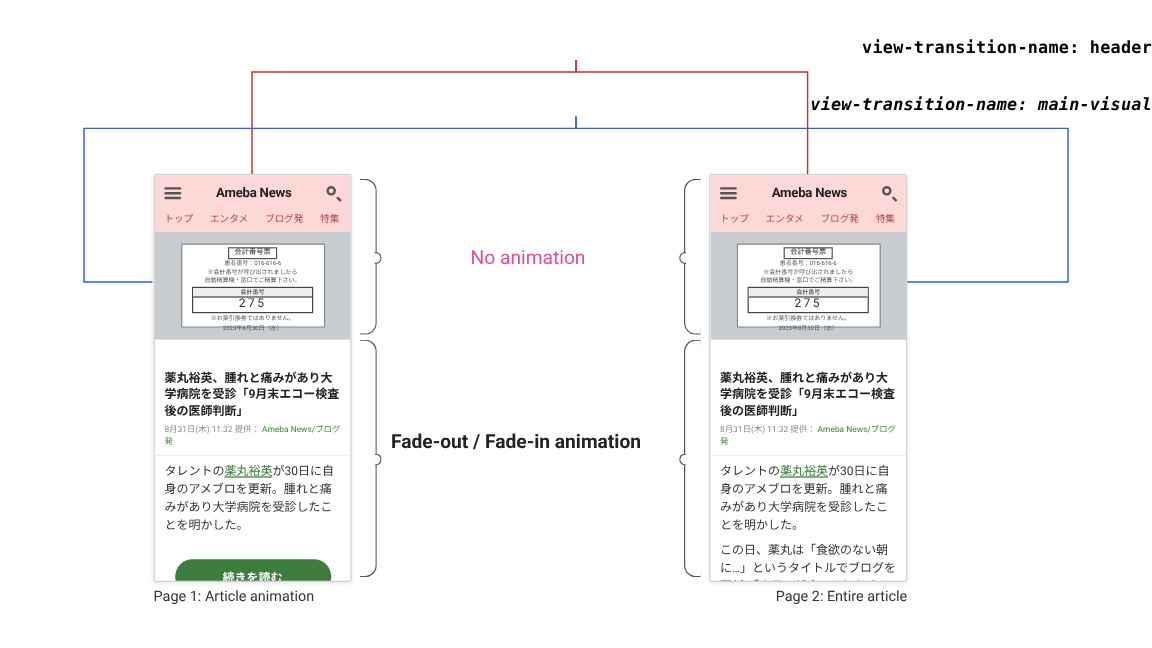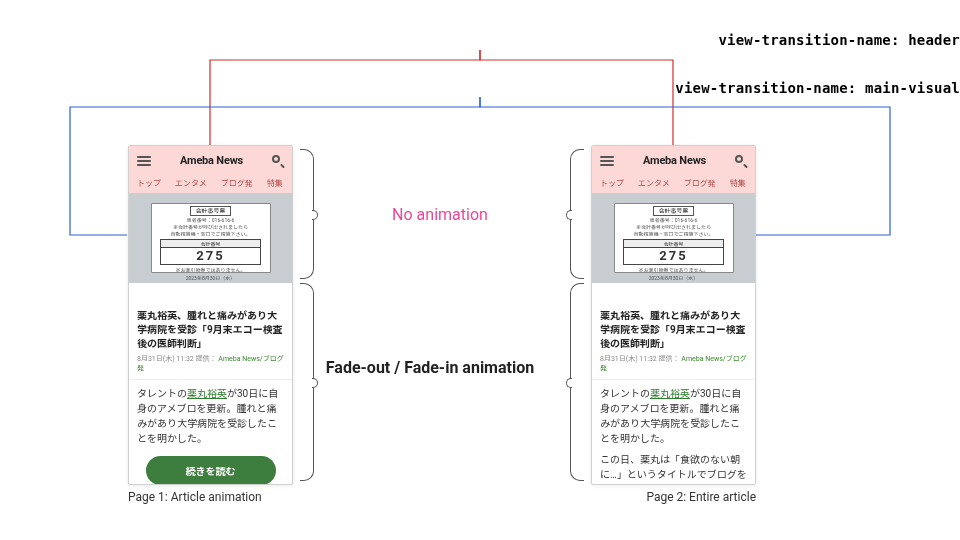--- a/index.html
+++ b/index.html
@@ -92,21 +92,21 @@
     gap:1px;
   }
   .ticket .hdr {
     border:1px solid #555; padding:0 4px; font-size:6px; line-height:1.4;
   }
   .ticket .line { font-size:5px; color:#555; text-align:center; line-height:1.2;}
   .ticket .bignum {
     border:1px solid #444; width:90%; text-align:center; margin-top:1px;
   }
   .ticket .bignum .lbl { font-size:5px; background:#eee; border-bottom:1px solid #444;}
-  .ticket .bignum .num { font-weight:700; font-size:13px; letter-spacing:2px; line-height:1.2;}
+  .ticket .bignum .num { font-weight:400; font-size:10px; letter-spacing:2px; line-height:1.2;}
   .ticket .note { font-size:5px; color:#555;}
 
   .article-title {
     font-weight:700;
     font-size:10px;
     line-height:1.4;
     padding:6px 8px 2px 8px;
     margin-top:20px;
   }
   .meta {
@@ -117,21 +117,21 @@
   .meta .src { color:#3a8a2e; }
   .divider { height:1px; background:#eee; margin:2px 0 4px 0;}
   .body-text {
     font-size:10px;
     line-height:1.5;
     padding:2px 8px 6px 8px;
     color:#333;
   }
   .body-text a { color:#2e7d2e; text-decoration:underline;}
   .cta {
-    margin:4px auto 8px auto;
+    margin:14px auto 8px auto;
     width:130px;
     background:#3d7d3d;
     color:#fff;
     font-size:10px;
     font-weight:700;
     text-align:center;
     padding:7px 0;
     border-radius:18px;
   }
 
@@ -207,21 +207,21 @@
 <svg class="connectors">
 
   <path d="M 480,50 L 480,60 L 210,60 L 210,153" fill="none" stroke="#d22c2c" stroke-width="1.2"></path>
   <path d="M 480,50 L 480,60 L 673,60 L 673,153" fill="none" stroke="#d22c2c" stroke-width="1.2"></path>
 
   <path d="M 480,97 L 480,107 L 70,107 L 70,235 L 127,235" fill="none" stroke="#2a63d4" stroke-width="1.2"></path>
   <path d="M 480,97 L 480,107 L 890,107 L 890,235 L 756,235" fill="none" stroke="#2a63d4" stroke-width="1.2"></path>
 </svg>
 
 <div class="label-code" style="top:32px; left:0; width:960px;">view-transition-name: header</div>
-<div class="label-code" style="top:80px; left:0; width:960px;">view-transition-name: main-visual</div>
+<div class="label-code" style="top:80px; left:0; width:960px;font-style:italic;">view-transition-name: main-visual</div>
 
 <div class="phone" style="top:145px; left:128px;">
   <div class="phone-header">
     <div class="header-row">
       <div class="hamburger">
           <span></span>
           <span></span>
           <span></span>
         </div>
       <div class="brand">Ameba News</div>

